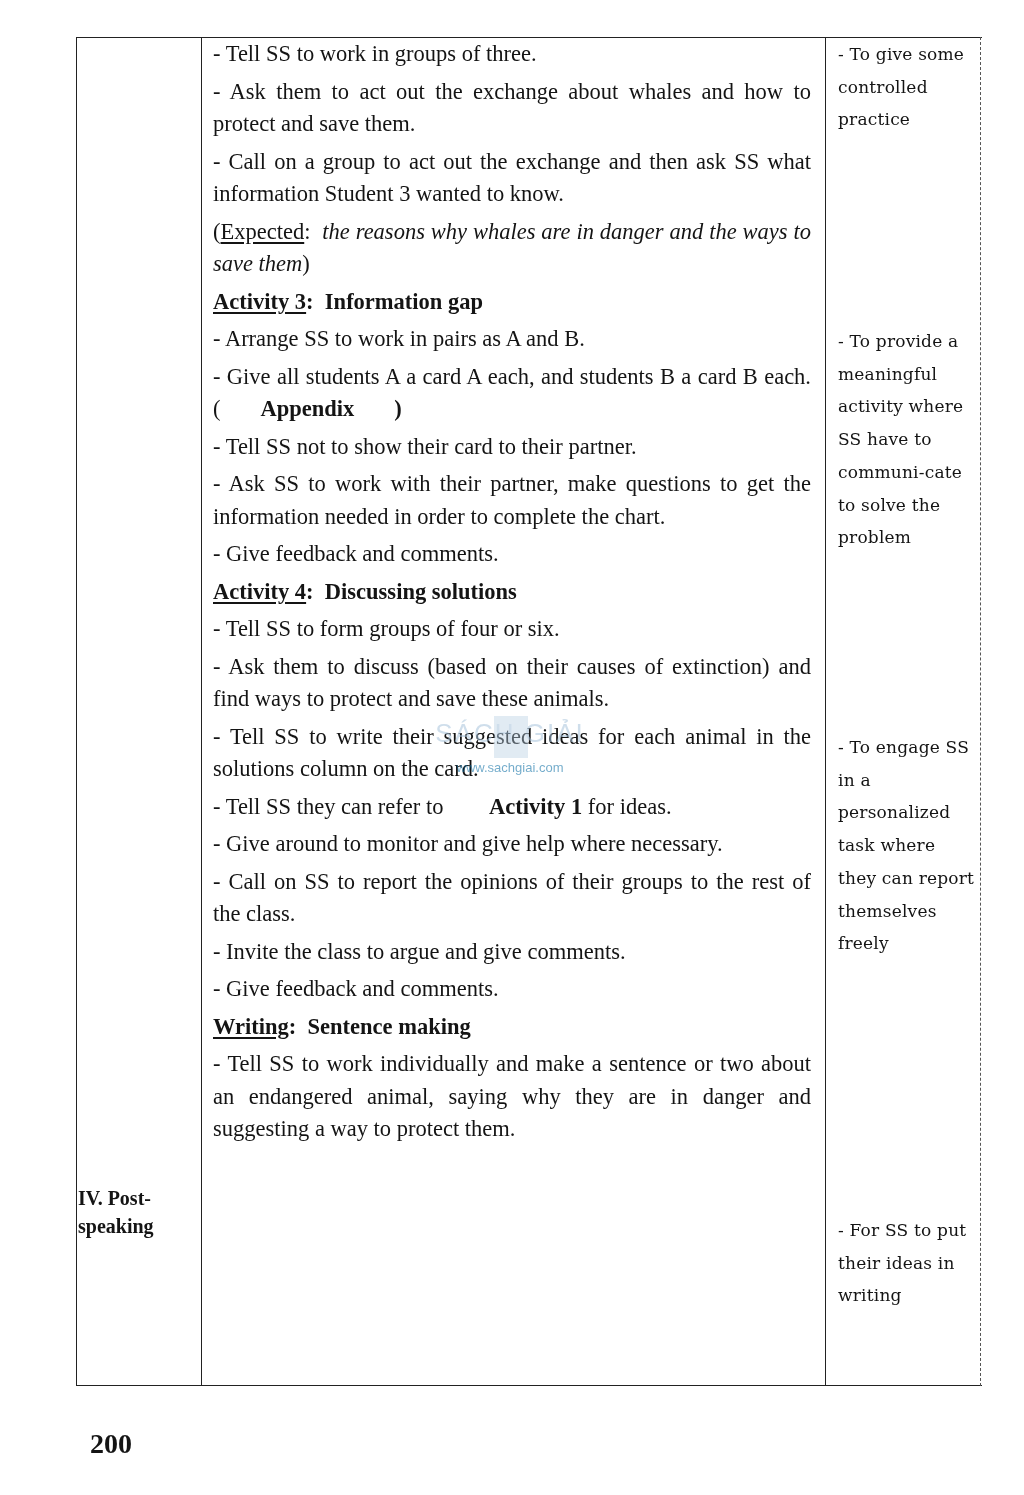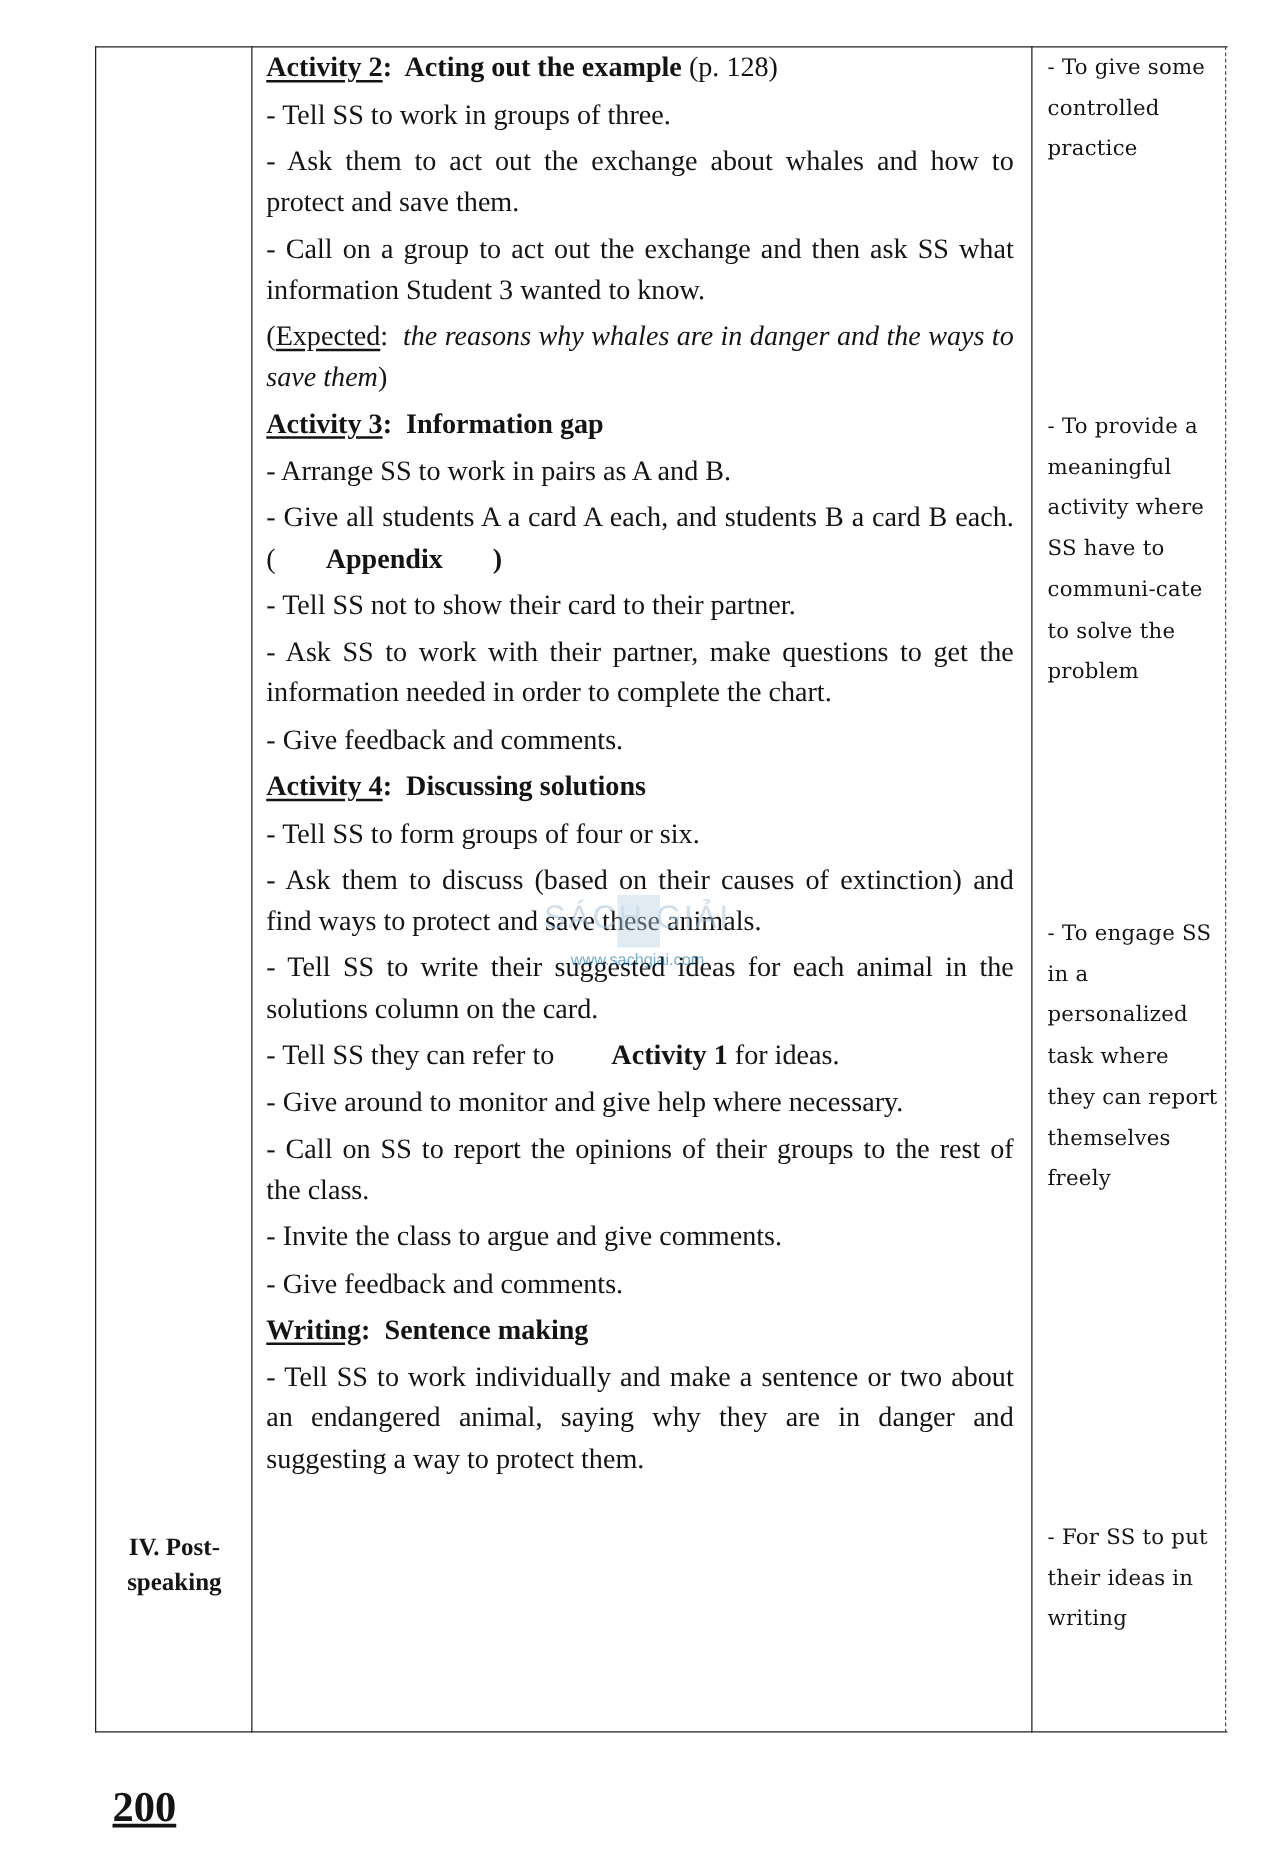--- a/index.html
+++ b/index.html
@@ -34,25 +34,24 @@
       border-left: 1.5px solid #222;
     }
     .col-divider.d1 { left: 201px; }
     .col-divider.d2 { left: 825px; }
     .col-divider.d3 { left: 980px; border-left: 1px dashed #555; }
 
     .stage-cell {
       position: absolute;
       left: 78px;
       width: 123px;
-      text-align: center;
+      text-align: left;
       font-weight: bold;
       font-size: 20px;
       line-height: 28px;
-      margin-top: 40px;
     }
     .stage-cell.stage-iv { top: 1184px; }
 
     .procedures {
       position: absolute;
       left: 213px;
       top: 38px;
       width: 598px;
       font-size: 22.5px;
       line-height: 32.5px;
@@ -89,22 +88,21 @@
     .aim-a2 { top: 38px; }
     .aim-a3 { top: 325px; }
     .aim-a4 { top: 731px; }
     .aim-w  { top: 1214px; }
 
     .page-number {
       position: absolute;
       left: 90px;
       top: 1428px;
       font-weight: bold;
-      font-size: 34px;
-      text-decoration: underline;
+      font-size: 28px;
     }
 
     .watermark {
       position: absolute;
       left: 410px;
       top: 716px;
       width: 200px;
       height: 70px;
       pointer-events: none;
       opacity: 0.55;
@@ -150,21 +148,20 @@
 <div class="col-divider d3"></div>
 
 <div class="stage-cell stage-iv">
   <div>IV. Post-</div>
   <div>speaking</div>
 </div>
 
 <div class="procedures">
 
   <div>
-    <p class="heading"><span class="lead">Activity 2</span><span>:</span>&nbsp; <span>Acting out the example</span> <span class="page-ref">(p. 128)</span></p>
     <p>- Tell SS to work in groups of three.</p>
     <p>- Ask them to act out the exchange about whales and how to protect and save them.</p>
     <p>- Call on a group to act out the exchange and then ask SS what information Student 3 wanted to know.</p>
     <p><span>(</span><span class="underline">Expected</span><span>:</span>&nbsp; <span class="italic">the reasons why whales are in danger and the ways to save them</span><span>)</span></p>
   </div>
 
   <div>
     <p class="heading"><span class="lead">Activity 3</span><span>:</span>&nbsp; <span>Information gap</span></p>
     <p>- Arrange SS to work in pairs as A and B.</p>
     <p><span>- Give all students A a card A each, and students B a card B each. (</span><span class="bold">Appendix</span><span class="bold">)</span></p>

